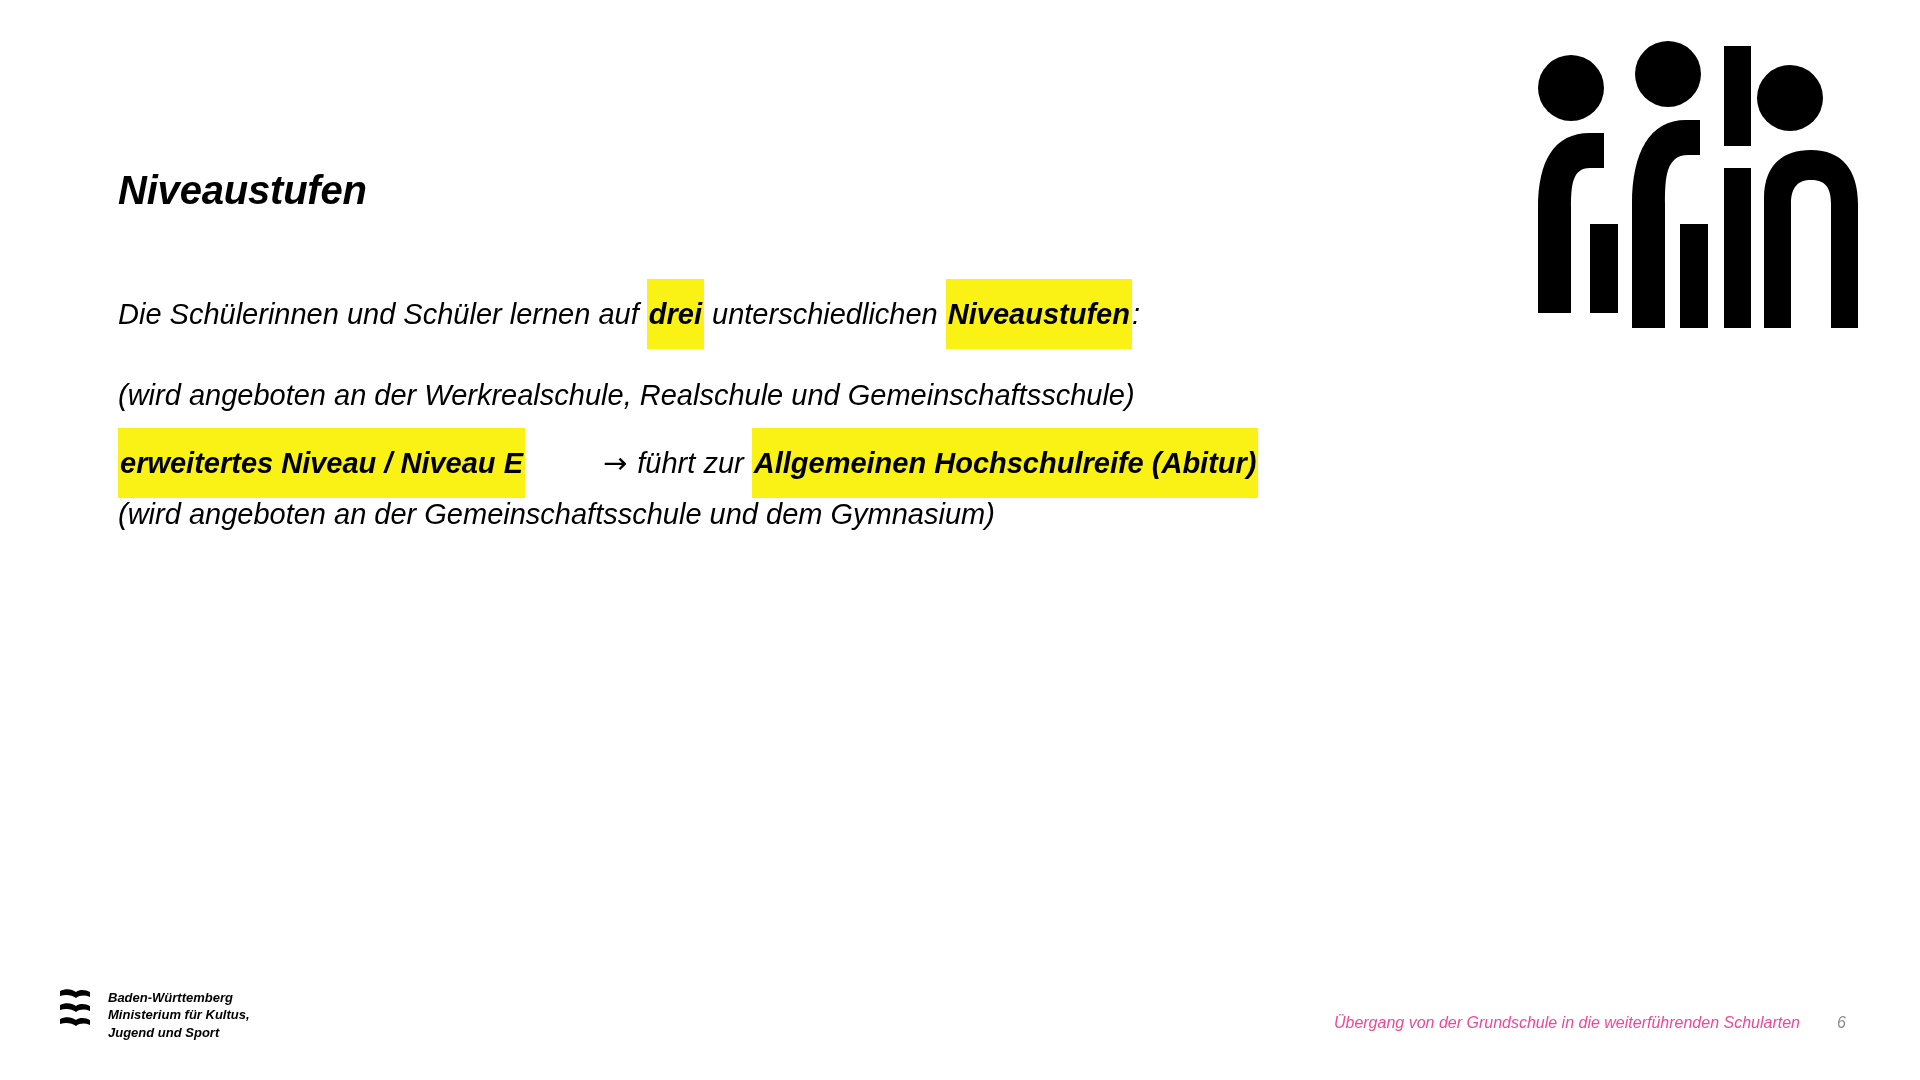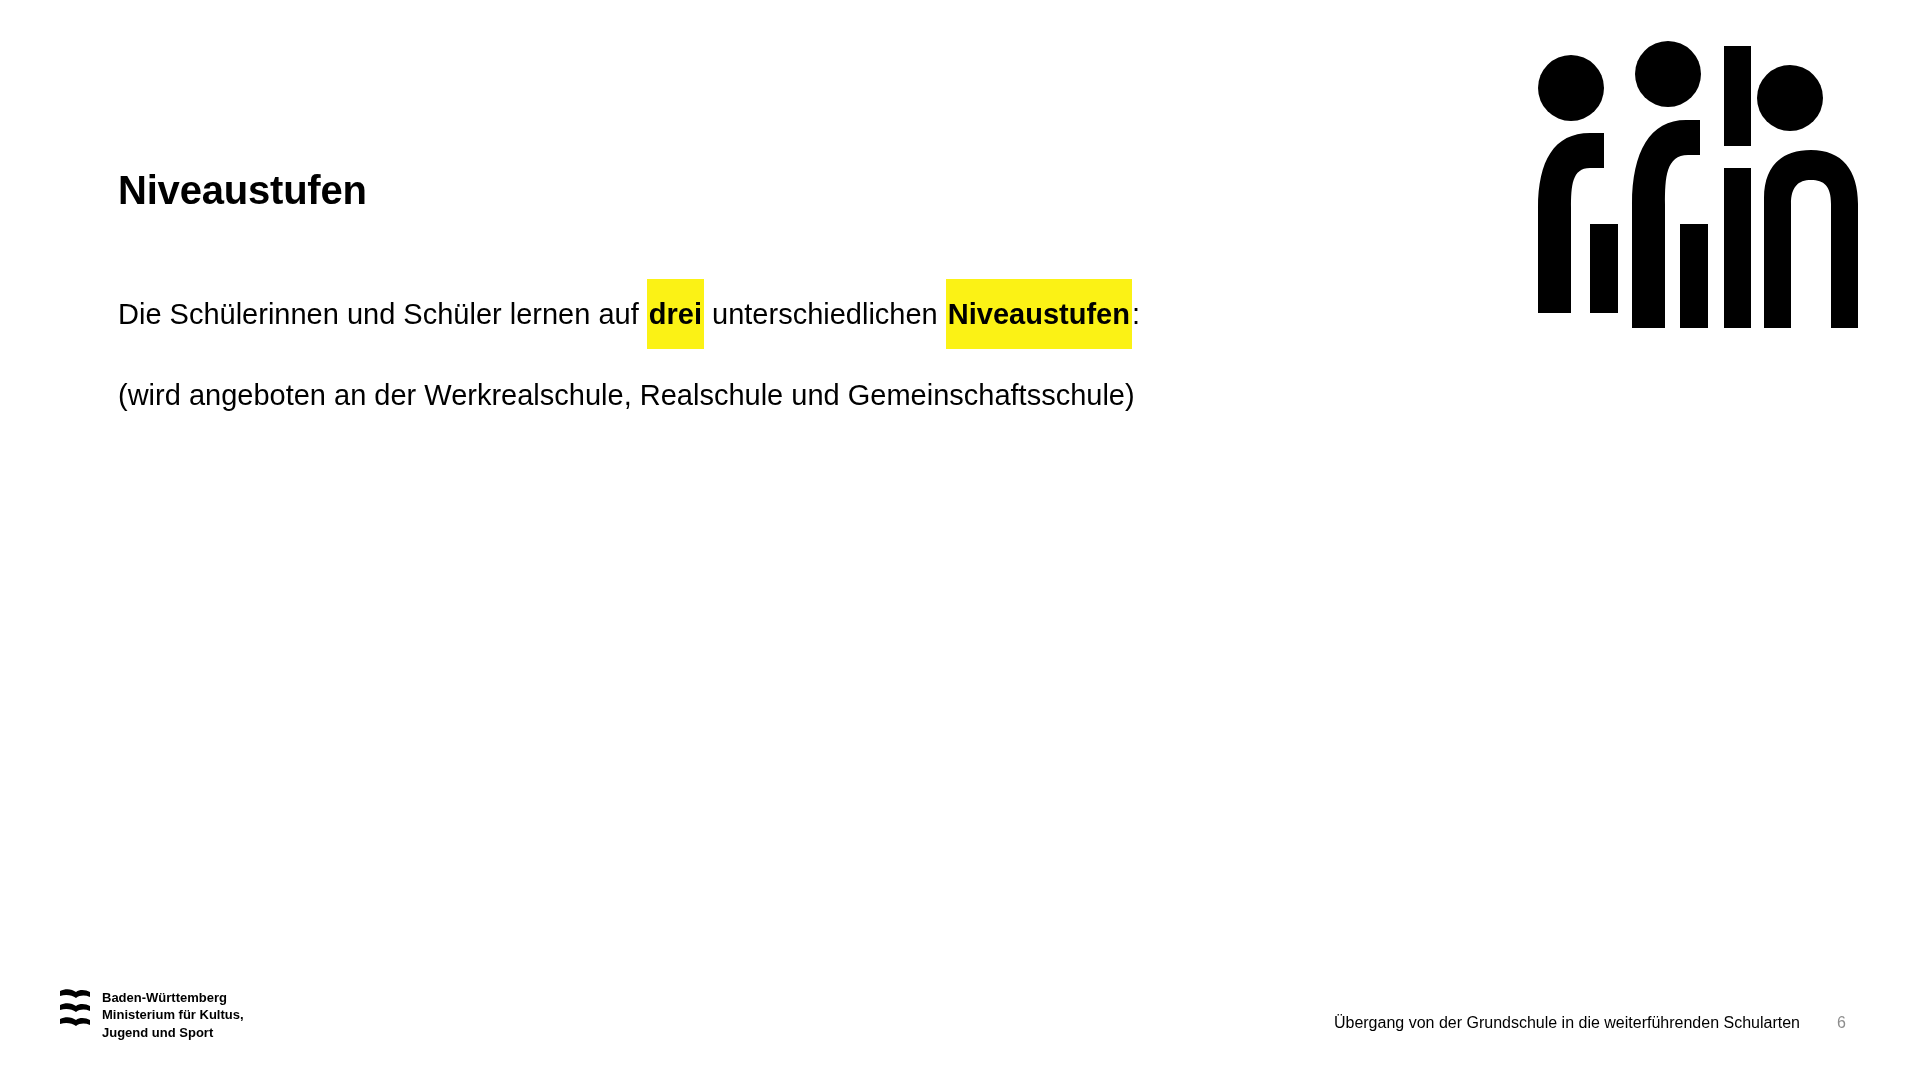--- a/index.html
+++ b/index.html
@@ -13,20 +13,21 @@
     position: relative;
     font-family: "Liberation Sans", sans-serif;
     color: #000000;
     overflow: hidden;
   }
 
   .slide {
     position: absolute;
     inset: 0;
     background: #ffffff;
+    font-style: italic;
   }
 
   
   .title {
     position: absolute;
     left: 118px;
     top: 168px;
     font-size: 40px;
     font-weight: bold;
     letter-spacing: -0.2px;
@@ -90,42 +91,42 @@
     height: 348px;
   }
 
   
   .footer-logo {
     position: absolute;
     left: 58px;
     top: 988px;
     display: flex;
     align-items: flex-start;
-    gap: 10px;
+    gap: 16px;
   }
   .crest {
     width: 34px;
     height: 46px;
     flex: none;
   }
   .footer-logo-text {
     font-size: 13px;
     font-weight: bold;
     line-height: 1.33;
     color: #000;
     white-space: pre-line;
     padding-top: 1px;
   }
 
   .footer-note {
     position: absolute;
     right: 120px;
     top: 1014px;
     font-size: 16px;
-    color: #000000;
+    color: #ec4899;
     text-align: center;
     white-space: nowrap;
   }
   .page-number {
     position: absolute;
     right: 74px;
     top: 1014px;
     font-size: 16px;
     color: #8d8d8d;
   }
@@ -167,20 +168,24 @@
       <span class="line"><span>Die Schülerinnen und Schüler lernen auf </span><span class="hl bold">drei</span><span> unterschiedlichen </span><span class="hl bold">Niveaustufen</span><span>:</span></span>
     </div>
 
     <div class="para">
       <span class="line">(wird angeboten an der Werkrealschule, Realschule und Gemeinschaftsschule)</span>
     </div>
 
     <div class="para">
     </div>
 
+    <div class="para">
+      <span class="line"><span class="hl bold">erweitertes Niveau / Niveau E</span><span class="spacer-wide"></span><span class="arrow">→</span><span class="spacer-small"></span><span>führt zur </span><span class="hl bold">Allgemeinen Hochschulreife (Abitur)</span></span>
+      <span class="line">(wird angeboten an der Gemeinschaftsschule und dem Gymnasium)</span>
+    </div>
 
   </div>
 
   <div class="footer-logo">
     <svg class="crest" viewBox="0 0 34 46" xmlns="http://www.w3.org/2000/svg" aria-hidden="true">
       <g fill="#000000">
         <path d="M2 3 C8 0 14 1 18 4 C22 1 28 2 32 4 L32 9 C27 7 22 7 18 10 C14 7 8 6 2 8 Z"></path>
         <path d="M2 17 C8 14 14 15 18 18 C22 15 28 16 32 18 L32 23 C27 21 22 21 18 24 C14 21 8 20 2 22 Z"></path>
         <path d="M2 31 C8 28 14 29 18 32 C22 29 28 30 32 32 L32 37 C27 35 22 35 18 38 C14 35 8 34 2 36 Z"></path>
       </g>

